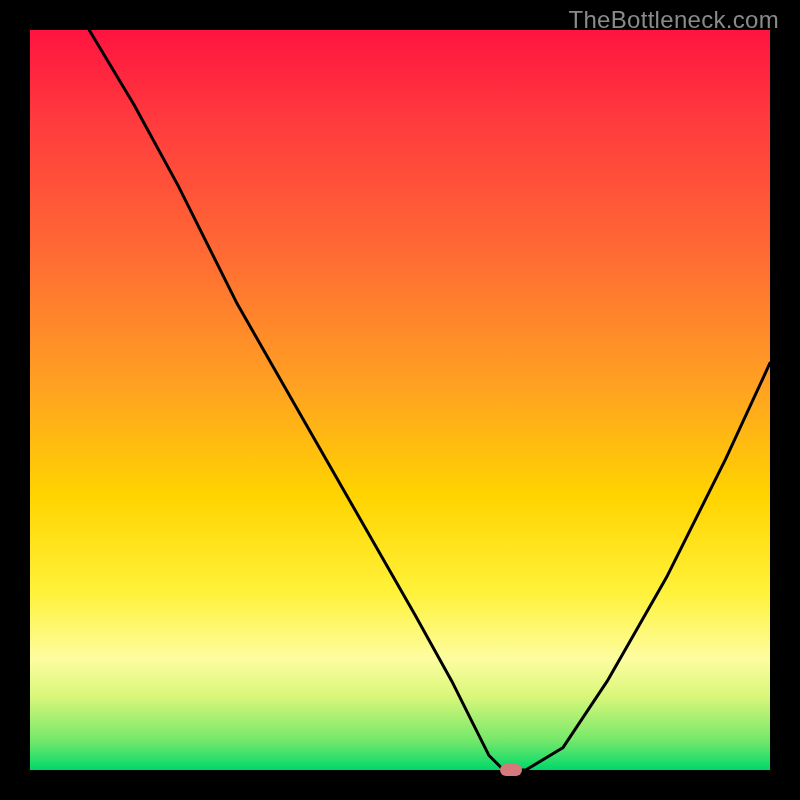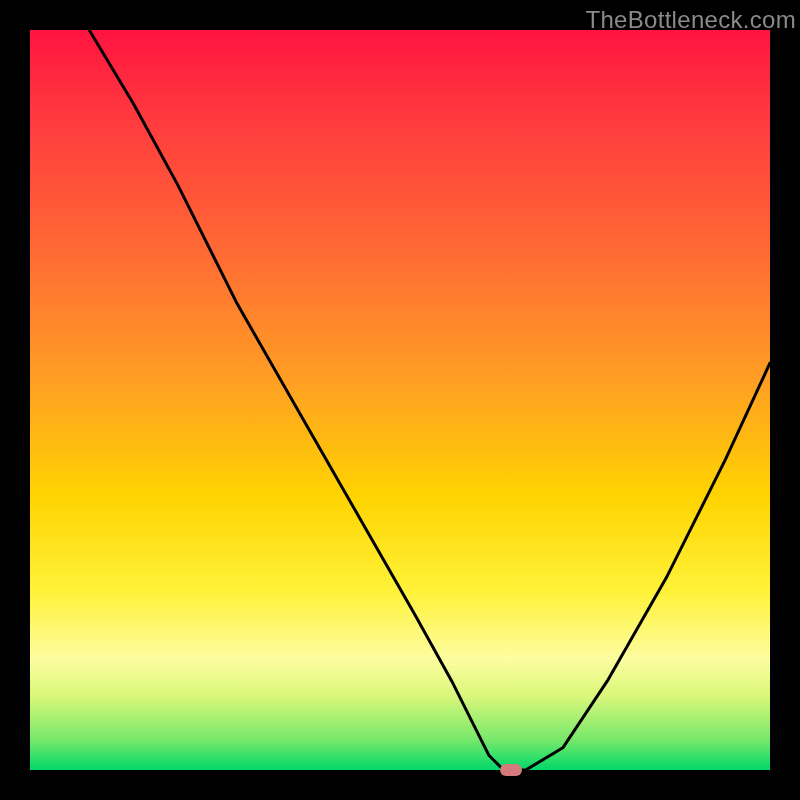--- a/index.html
+++ b/index.html
@@ -34,21 +34,21 @@
       #fff23a 76%,
       #fdfda0 85%,
       #d9f77a 90%,
       #75e86a 96%,
       #00d86a 100%
     );
   }
   .watermark {
     position: absolute;
     top: 6px;
-    right: 4px;
+    right: 21px;
     color: #8a8a8a;
     font-size: 24px;
     letter-spacing: 0.3px;
     user-select: none;
     z-index: 5;
   }
   svg.curve {
     position: absolute;
     left: 0;
     top: 0;

